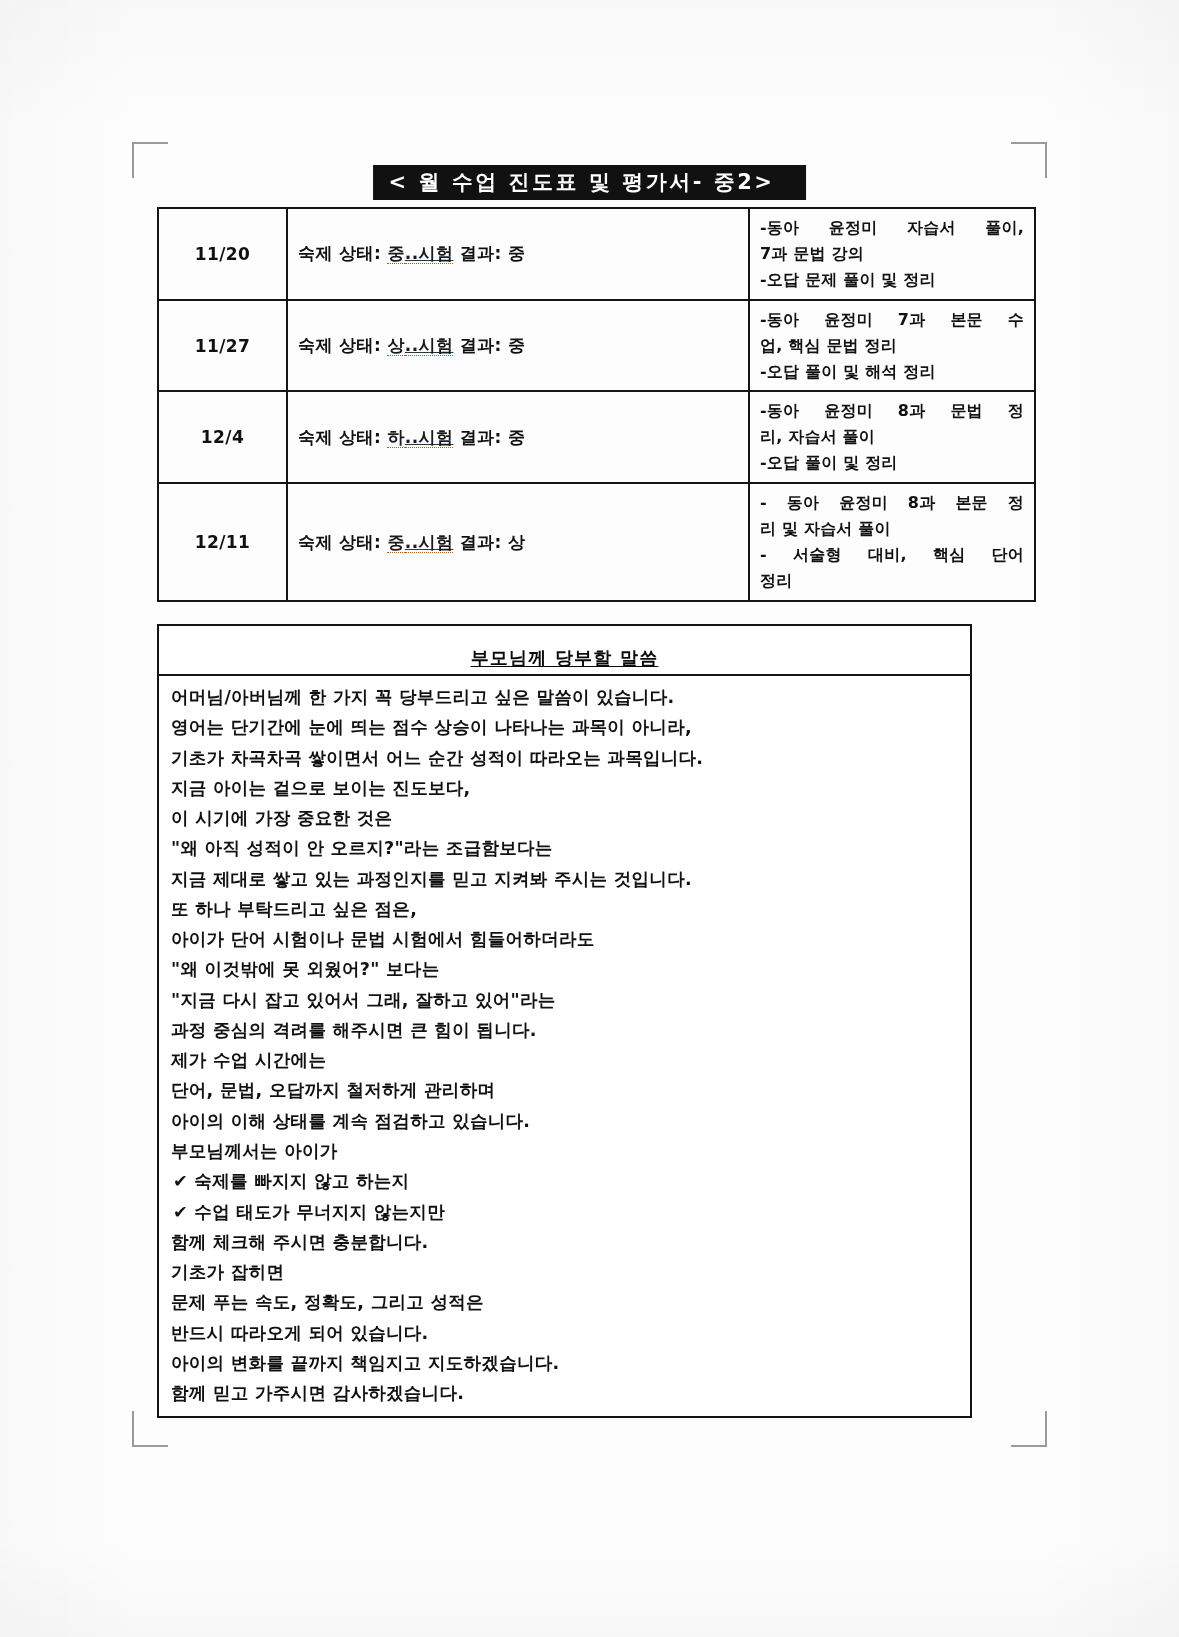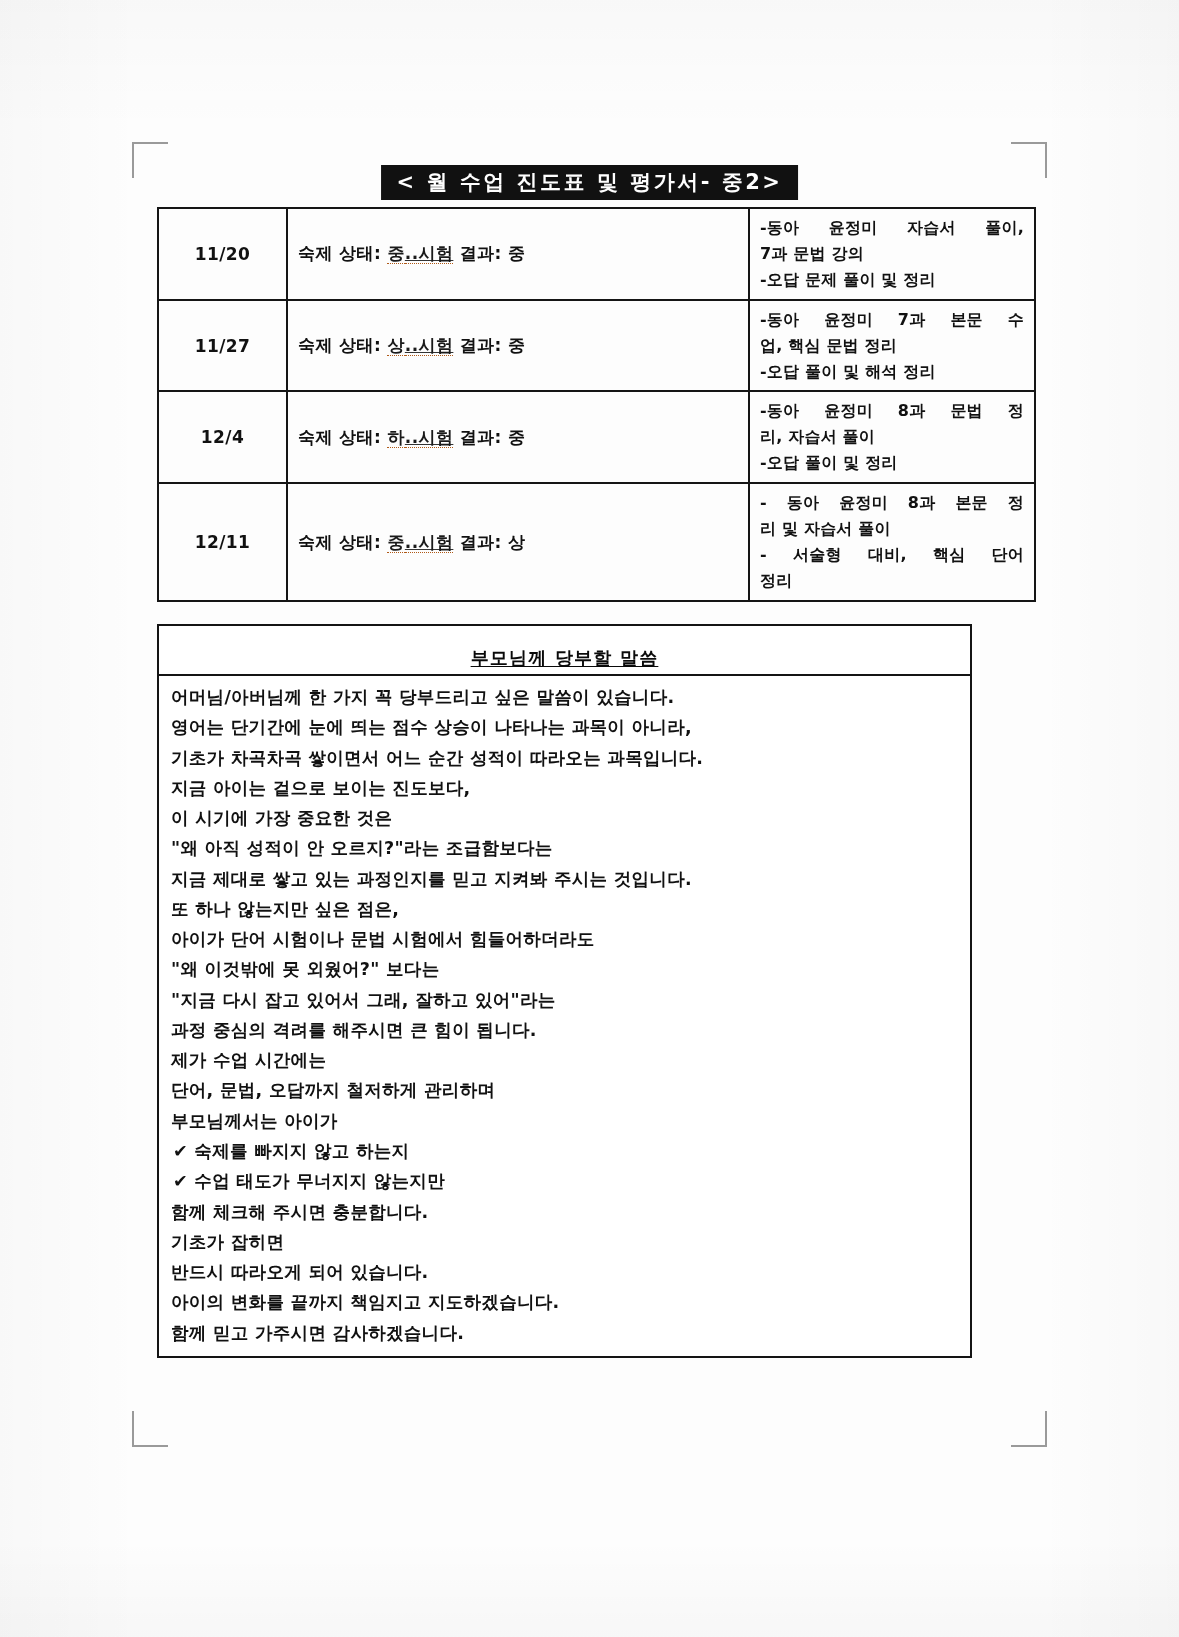--- a/index.html
+++ b/index.html
@@ -48,21 +48,21 @@
   .title-banner {
     position: absolute;
     top: 165px;
     left: 50%;
     transform: translateX(-50%);
     background: #111111;
     color: #ffffff;
     font-weight: bold;
     font-size: 21px;
     letter-spacing: 2.5px;
-    padding: 5px 16px 6px 16px;
+    padding: 5px 32px 6px 16px;
     white-space: nowrap;
     text-align: center;
     line-height: 1.15;
   }
 
   
   .progress-table {
     position: absolute;
     top: 207px;
     left: 157px;
@@ -211,30 +211,32 @@
   <div class="msg-box">
     <div class="msg-header">부모님께 당부할 말씀</div>
     <div class="msg-body">
       <div class="msg-line">어머님/아버님께 한 가지 꼭 당부드리고 싶은 말씀이 있습니다.</div>
       <div class="msg-line">영어는 단기간에 눈에 띄는 점수 상승이 나타나는 과목이 아니라,</div>
       <div class="msg-line">기초가 차곡차곡 쌓이면서 어느 순간 성적이 따라오는 과목입니다.</div>
       <div class="msg-line">지금 아이는 겉으로 보이는 진도보다,</div>
       <div class="msg-line">이 시기에 가장 중요한 것은</div>
       <div class="msg-line">"왜 아직 성적이 안 오르지?"라는 조급함보다는</div>
       <div class="msg-line">지금 제대로 쌓고 있는 과정인지를 믿고 지켜봐 주시는 것입니다.</div>
-      <div class="msg-line">또 하나 않는지만 싶은 점은,</div>
+      <div class="msg-line">또 하나 부탁드리고 싶은 점은,</div>
       <div class="msg-line">아이가 단어 시험이나 문법 시험에서 힘들어하더라도</div>
       <div class="msg-line">"왜 이것밖에 못 외웠어?" 보다는</div>
       <div class="msg-line">"지금 다시 잡고 있어서 그래, 잘하고 있어"라는</div>
       <div class="msg-line">과정 중심의 격려를 해주시면 큰 힘이 됩니다.</div>
       <div class="msg-line">제가 수업 시간에는</div>
       <div class="msg-line">단어, 문법, 오답까지 철저하게 관리하며</div>
+      <div class="msg-line">아이의 이해 상태를 계속 점검하고 있습니다.</div>
       <div class="msg-line">부모님께서는 아이가</div>
       <div class="msg-line check">✔ 숙제를 빠지지 않고 하는지</div>
       <div class="msg-line check">✔ 수업 태도가 무너지지 않는지만</div>
       <div class="msg-line">함께 체크해 주시면 충분합니다.</div>
       <div class="msg-line">기초가 잡히면</div>
+      <div class="msg-line">문제 푸는 속도, 정확도, 그리고 성적은</div>
       <div class="msg-line">반드시 따라오게 되어 있습니다.</div>
       <div class="msg-line">아이의 변화를 끝까지 책임지고 지도하겠습니다.</div>
       <div class="msg-line">함께 믿고 가주시면 감사하겠습니다.</div>
     </div>
   </div>
 </div>
 
 </body></html>

